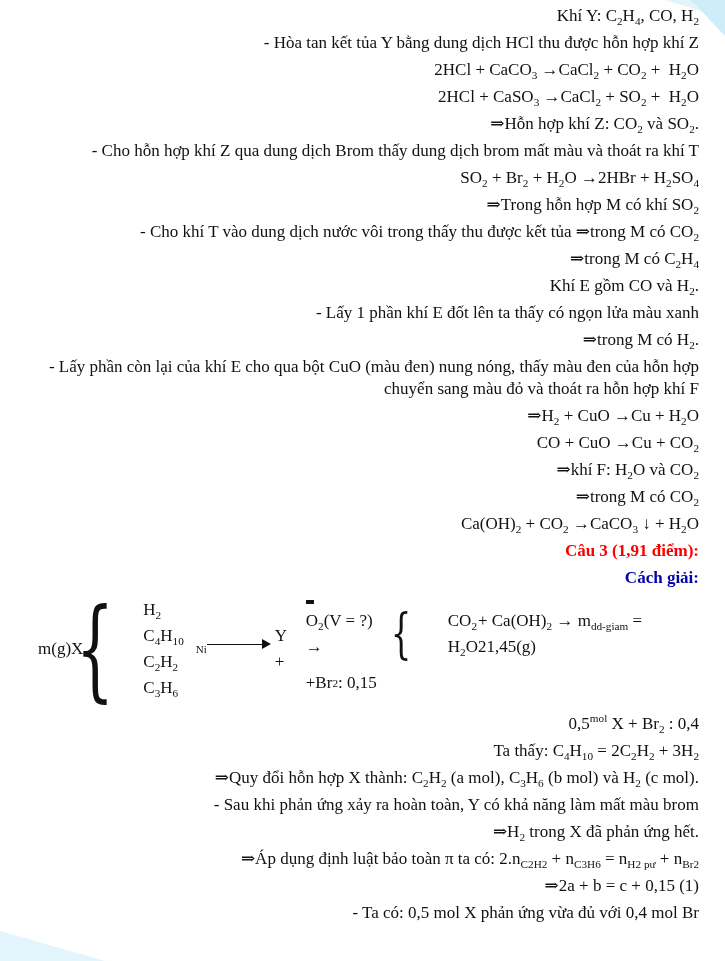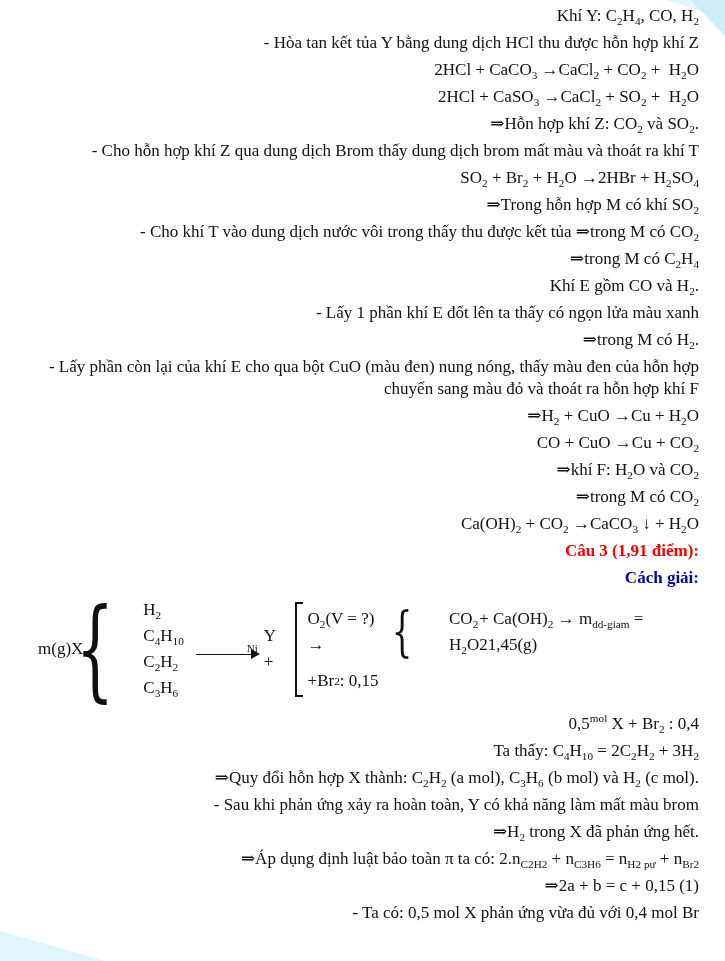--- a/index.html
+++ b/index.html
@@ -23,27 +23,27 @@
 
   
   .scheme{display:flex;align-items:center;margin:6px 0 10px 8px;line-height:26px;}
   .s-prefix{margin-right:2px;}
   .brace{display:inline-flex;align-items:center;justify-content:center;
          font-family:"DejaVu Serif",serif;font-weight:400;overflow:visible;}
   .b-big{height:108px;width:20px;font-size:110px;line-height:108px;transform:scaleX(.55);}
   .b-small{height:54px;width:14px;font-size:54px;line-height:54px;transform:scaleX(.6);margin:0 2px;}
   .s-col{display:flex;flex-direction:column;}
   .s-col > div{line-height:26px;margin-left:38px;}
-  .s-arrow{display:flex;flex-direction:column;align-items:flex-end;margin:0 6px 0 12px;}
+  .s-arrow{display:flex;flex-direction:row;align-items:flex-start;margin:0 6px 0 12px;}
   .s-arrow-label{font-size:11px;margin-bottom:0;line-height:11px;}
   .s-arrow-line{width:62px;height:1.5px;background:var(--text);position:relative;}
   .s-arrow-line::after{content:'';position:absolute;right:-2px;top:-4.5px;
       border-left:9px solid var(--text);border-top:5px solid transparent;border-bottom:5px solid transparent;}
   .s-mid{margin-right:6px;}
-  .s-right{display:flex;align-items:stretch;}
+  .s-right{display:flex;align-items:stretch;flex-direction:column;}
   .sq-bracket{width:8px;border:2px solid var(--text);border-right:none;margin-right:5px;}
   .s-inner{display:flex;flex-direction:column;justify-content:space-between;padding:3px 0;}
   .s-row{display:flex;align-items:center;}
   .s-row.br2{margin-top:9px;}
 
   
   .corner-tr{position:absolute;top:0;right:0;width:0;height:0;z-index:1;
       border-top:36px solid var(--deco);border-left:34px solid transparent;}
   .corner-tr-inner{position:absolute;top:0;right:0;width:0;height:0;z-index:1;
       border-top:18px solid var(--deco-light);border-left:60px solid transparent;}

